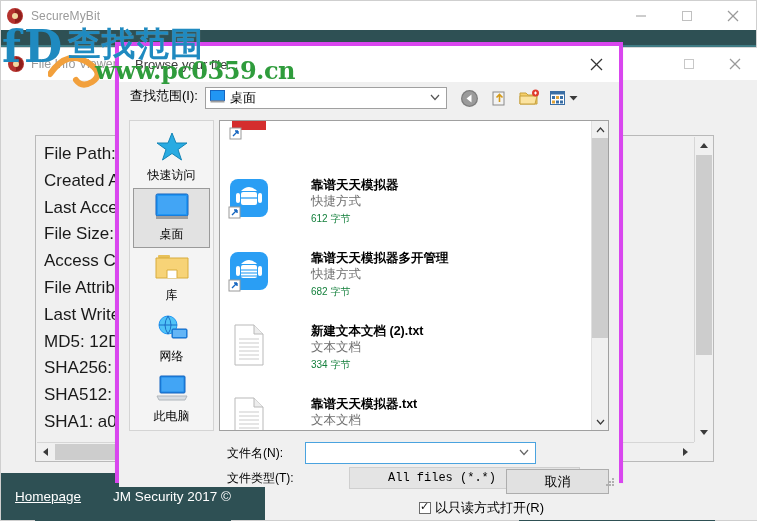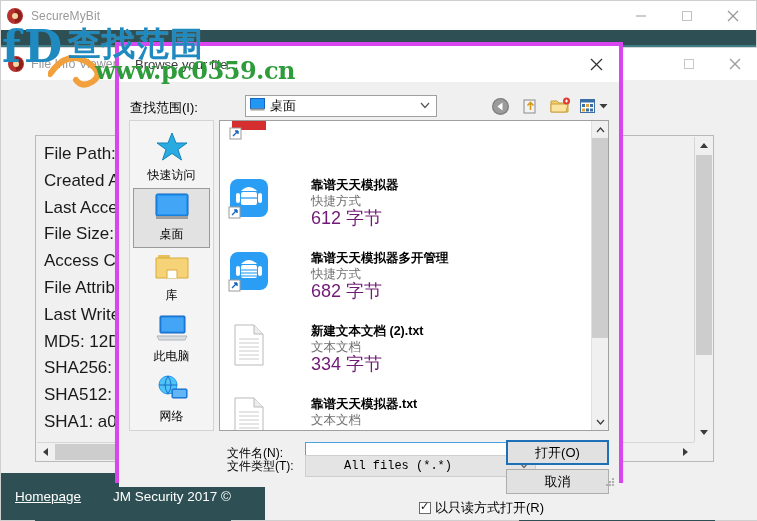--- a/index.html
+++ b/index.html
@@ -105,21 +105,21 @@
     display:flex; align-items:center;
   }
   .dlg-title .t { font-size:13px; color:#3c3c3c; margin-left:16px; }
   .dlg-close {
     position:absolute; right:0; top:0; width:45px; height:36px;
     display:flex; align-items:center; justify-content:center; color:#3c3c3c;
   }
 
   .dlg-body { position:absolute; left:0; top:36px; width:100%; height:405px; background:#f0f0f0; }
 
-  .lookin-row { position:absolute; left:11px; top:5px; right:10px; height:30px; display:flex; align-items:flex-end;gap:40px; }
+  .lookin-row { position:absolute; left:11px; top:5px; right:10px; height:30px; display:flex; align-items:flex-start; }
   .lookin-label { font-family:"Liberation Sans", sans-serif; font-size:13px; color:#000; margin-right:7px; white-space:nowrap; }
   .lookin-combo {
     width:242px; height:22px; background:#ffffff; border:1px solid #a0a0a0;
     display:flex; align-items:center; padding-left:4px; position:relative;
   }
   .lookin-combo .txt { font-size:13px; color:#000; margin-left:5px; }
   .lookin-combo .caret { position:absolute; right:6px; top:4px; color:#555; font-size:10px; }
   .tb-tools { display:flex; align-items:center; margin-left:12px; gap:8px; }
   .tool { width:22px; height:22px; display:flex; align-items:center; justify-content:center; }
 
@@ -137,29 +137,29 @@
   .filelist {
     position:absolute; left:100px; top:38px; right:10px; height:311px;
     background:#ffffff; border:1px solid #a0a0a0; overflow:hidden;
   }
   .fl-inner { position:absolute; left:0; top:-22px; right:17px; }
   .fitem { display:flex; align-items:flex-start; height:73px; padding:5px 0 0 6px;gap:35px; }
   .fitem .ico { width:46px; height:52px; flex:0 0 46px; display:flex; align-items:flex-start; justify-content:center; position:relative; }
   .fitem .meta { margin-left:4px; }
   .fitem .nm { font-size:12.5px; color:#000; font-weight:bold; line-height:16px; }
   .fitem .ty { font-size:12.5px; color:#6f6f6f; line-height:17px; }
-  .fitem .sz { font-size:18px; color:#701a75; line-height:17px; }
+  .fitem .sz { font-size:10px; color:#15803d; line-height:17px; }
   .fl-vscroll { position:absolute; right:0; top:0; width:17px; bottom:0; background:#f0f0f0; border-left:1px solid #e0e0e0; }
   .fl-vscroll .arw { width:17px; height:17px; display:flex; align-items:center; justify-content:center; color:#555; font-size:9px; }
   .fl-vscroll .arw.bot { position:absolute; bottom:0; left:0; }
   .fl-vscroll .thumb { position:absolute; left:0; top:17px; width:17px; height:200px; background:#cdcdcd; }
 
   
   .fname-row { position:absolute; left:108px; top:360px; height:22px; display:flex; align-items:center; }
-  .ftype-row { position:absolute; left:108px; top:373px; height:22px; display:flex; align-items:center; }
+  .ftype-row { position:absolute; left:108px; top:385px; height:22px; display:flex; align-items:center;gap:44px; }
   .form-label { font-family:"Liberation Sans", sans-serif; font-size:12px; color:#000; width:78px; white-space:nowrap; }
   .fname-input {
     width:231px; height:22px; background:#ffffff; border:1px solid #4aa3df; position:relative;
   }
   .fname-input .caret { position:absolute; right:6px; top:4px; color:#666; font-size:10px; }
   .ftype-combo {
     width:231px; height:22px; background:#e4e4e4; border:1px solid #cfcfcf; position:relative;
     display:flex; align-items:center; padding-left:6px;
   }
   .ftype-combo .txt { font-family:"Liberation Mono", monospace; font-size:12px; color:#000;margin-left:32px; }
@@ -425,37 +425,37 @@
               <rect x="3" y="2" width="12" height="3" rx="1" fill="#e8c15a"></rect>
               <path d="M1 5 h32 v20 h-32 z" fill="#f7d377" stroke="#d8ac3d"></path>
               <path d="M12 25 v-8 h10 v8" fill="#ffffff" stroke="#d8ac3d"></path>
             </svg>
           </span>
           <span class="lbl">库</span>
         </div>
         <div class="place">
           <span>
             <svg width="34" height="28" viewBox="0 0 34 28">
-              <rect x="5" y="2" width="25" height="17" rx="1" fill="#1e88e5" stroke="#1565c0"></rect>
-              <rect x="6.5" y="3.5" width="22" height="14" fill="#42a5f5"></rect>
-              <path d="M2 22 h30 l-2 4 h-26 z" fill="#d8dde2" stroke="#b0b6bb"></path>
-            </svg>
-          </span>
-          <span class="lbl">此电脑</span>
-        </div>
-        <div class="place">
-          <span>
-            <svg width="34" height="28" viewBox="0 0 34 28">
               <circle cx="13" cy="11" r="9" fill="#4fc3f7" stroke="#2196f3"></circle>
               <path d="M4 11 h18 M13 2 q6 9 0 18 M13 2 q-6 9 0 18" fill="none" stroke="#1565c0" stroke-width="0.9"></path>
               <rect x="17" y="15" width="15" height="9" rx="1" fill="#2196f3" stroke="#1565c0"></rect>
               <rect x="18" y="16" width="13" height="7" fill="#64b5f6"></rect>
             </svg>
           </span>
           <span class="lbl">网络</span>
+        </div>
+        <div class="place">
+          <span>
+            <svg width="34" height="28" viewBox="0 0 34 28">
+              <rect x="5" y="2" width="25" height="17" rx="1" fill="#1e88e5" stroke="#1565c0"></rect>
+              <rect x="6.5" y="3.5" width="22" height="14" fill="#42a5f5"></rect>
+              <path d="M2 22 h30 l-2 4 h-26 z" fill="#d8dde2" stroke="#b0b6bb"></path>
+            </svg>
+          </span>
+          <span class="lbl">此电脑</span>
         </div>
       </div>
 
       <div class="filelist">
         <div class="fl-inner">
 
           <div class="fitem">
             <span class="ico">
               <svg width="42" height="48" viewBox="0 0 42 48">
                 <path d="M4 4 h34 v22 h-34 z" fill="#d42e2e"></path>
@@ -595,21 +595,20 @@
               </svg>
           </span>
         </div>
       </div>
 
       <div class="ro-row">
         <span class="cbx"></span>
         <span class="ro-label">以只读方式打开(R)</span>
       </div>
 
-      <button class="dlg-btn" id="open-btn">打开(O)</button>
       <button class="dlg-btn" id="cancel-btn">取消</button>
 
       <span class="grip">
         <svg width="10" height="10" viewBox="0 0 10 10">
           <g fill="#b0b0b0">
             <rect x="7" y="1" width="2" height="2"></rect>
               <rect x="4" y="4" width="2" height="2"></rect>
               <rect x="7" y="4" width="2" height="2"></rect>
             <rect x="1" y="7" width="2" height="2"></rect>
               <rect x="4" y="7" width="2" height="2"></rect>

